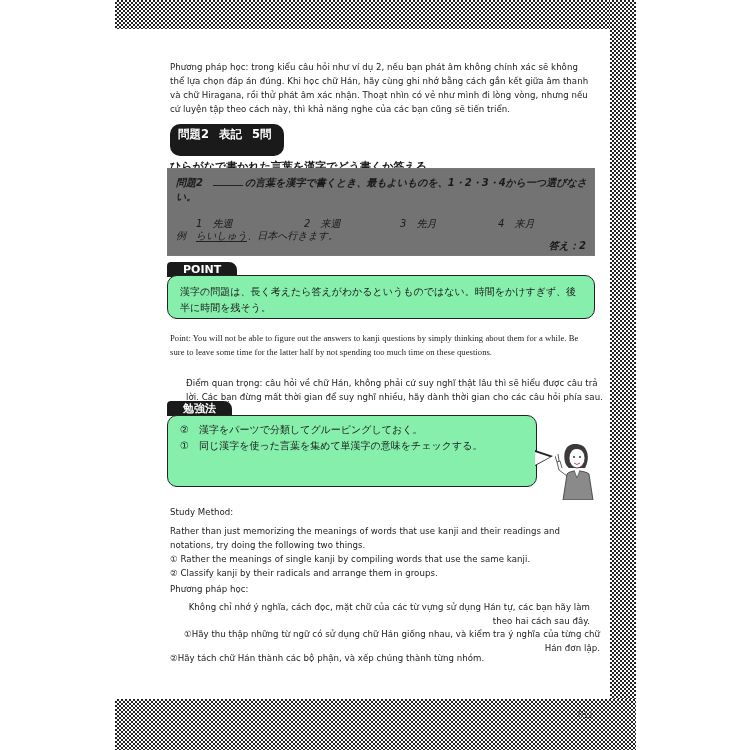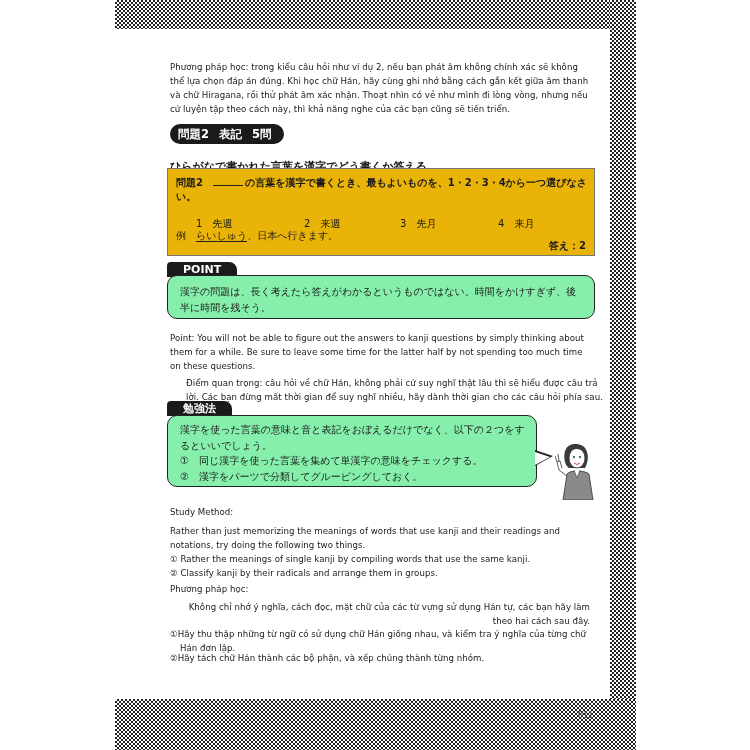--- a/index.html
+++ b/index.html
@@ -27,28 +27,28 @@
     border-top-right-radius:24px;
     border-bottom-right-radius:24px;
   }
   .content { position:absolute; left:170px; width:420px;margin-top:8px; }
   .p-small { font-size:8.6px; line-height:14px; letter-spacing:0.05px; }
   #intro { top:60px; }
   .tag {
     position:absolute; left:170px; top:124px;
     background:#1a1a1a; color:#fff; font-weight:bold;
     font-size:11.5px; height:20px; line-height:20px;
-    padding:0 12px 0 8px;
+    padding:0 12px 12px 8px;
     border-radius:10px;
   }
   .tag span { margin-right:10px; }
   #instr { top:151px; font-size:11px; font-weight:bold; }
   .qbox {
     position:absolute; left:167px; top:168px; width:428px; height:88px;
-    background:#eab308; border:1px solid #777; box-sizing:border-box;
+    background:#737373; border:1px solid #777; box-sizing:border-box;font-style:italic;
   }
   .qbox .qline { position:absolute; left:8px; top:6px; font-size:10px; font-weight:bold; }
   .qbox .blank { display:inline-block; width:30px; border-bottom:1px solid #222; margin:0 2px 0 10px; height:10px; vertical-align:baseline; }
   .qbox .ex { position:absolute; left:8px; top:32px; font-size:10px;margin-top:28px; }
   .qbox .ex .under { border-bottom:1px solid #222; margin-left:10px; }
   .qbox .opts { position:absolute; top:48px; left:0; width:100%; font-size:10px; }
   .qbox .opt { position:absolute; }
   .qbox .opt .n { margin-right:10px; }
   .qbox .ans { position:absolute; right:8px; top:70px; font-size:10px; font-weight:bold; }
   .label-tab {
@@ -57,21 +57,21 @@
     padding:0 16px; border-radius:4px 8px 0 0;
   }
   #point-tab { left:167px; top:262px; }
   #study-tab { left:167px; top:401px; }
   .bubble {
     position:absolute; background:#86efac; border:1.2px solid #222;
     border-radius:10px; box-sizing:border-box;
   }
   #point-bubble { left:167px; top:275px; width:428px; height:44px; }
   #point-bubble .txt { position:absolute; left:12px; top:8px; right:12px; font-size:10px; line-height:16px; }
-  #point-en { top:331px; }
+  #point-en { top:331px;font-family:Liberation Serif, serif; }
   #point-vi { top:360px; }
   #study-bubble { left:167px; top:415px; width:370px; height:72px; }
   #study-bubble .txt { position:absolute; left:12px; top:6px; right:8px; font-size:10px; line-height:15.5px; }
   #study-bubble .li .m { margin-right:10px; }
   .pointer {
     position:absolute; left:535px; top:450px; width:0; height:0;
     border-top:6px solid transparent; border-bottom:10px solid transparent;
     border-left:18px solid #222;
   }
   .pointer-in {
@@ -79,21 +79,21 @@
     border-top:5px solid transparent; border-bottom:8px solid transparent;
     border-left:15px solid #fff;
   }
   .teacher { position:absolute; left:555px; top:440px; width:45px; height:60px; }
   #sm-title { top:505px; }
   #sm-body { top:524px; }
   #sm-l1 { top:552px; }
   #sm-l2 { top:566px; }
   #vi-title { top:582px; }
   #vi-body { top:600px; }
-  #vi-l1 { top:627px; }
+  #vi-l1 { top:627px;text-align:right; }
   #vi-l2 { top:651px; }
   .indent { padding-left:10px; text-indent:-10px; }
   .pagenum { position:absolute; left:578px; top:711px; font-size:8px; color:#555; background:rgba(255,255,255,0.0); }
 </style>
 </head>
 <body>
 
 <div class="halftone" id="ht-top"></div>
 <div class="halftone" id="ht-right"></div>
 <div class="halftone" id="ht-bottom"></div>
@@ -127,23 +127,22 @@
 <div class="bubble" id="point-bubble">
   <div class="txt">漢字の問題は、長く考えたら答えがわかるというものではない。時間をかけすぎず、後半に時間を残そう。</div>
 </div>
 
 <p class="content p-small" id="point-en" style="position:absolute;margin:0;">Point: You will not be able to figure out the answers to kanji questions by simply thinking about them for a while. Be sure to leave some time for the latter half by not spending too much time on these questions.</p>
 <p class="content p-small" id="point-vi" style="position:absolute;margin:16px;">Điểm quan trọng: câu hỏi về chữ Hán, không phải cứ suy nghĩ thật lâu thì sẽ hiểu được câu trả lời. Các bạn đừng mất thời gian để suy nghĩ nhiều, hãy dành thời gian cho các câu hỏi phía sau.</p>
 
 <div class="label-tab" id="study-tab">勉強法</div>
 <div class="bubble" id="study-bubble">
   <div class="txt">
-    <div>漢字を使った言葉の意味と音と表記をおぼえるだけでなく、以下の２つをするといいでしょう。</div>
+    <div class="li"><span class="m">②</span><span>漢字をパーツで分類してグルーピングしておく。</span></div>
     <div class="li"><span class="m">①</span><span>同じ漢字を使った言葉を集めて単漢字の意味をチェックする。</span></div>
-    <div class="li"><span class="m">②</span><span>漢字をパーツで分類してグルーピングしておく。</span></div>
   </div>
 </div>
 <div class="pointer"></div>
 <div class="pointer-in"></div>
 
 <svg class="teacher" viewBox="0 0 45 60">
   <path d="M20 4 C10 4 8 14 10 22 C11 26 14 28 14 28 L30 28 C32 24 34 18 32 12 C30 6 26 4 20 4 Z" fill="#3a3a3a"></path>
   <ellipse cx="22" cy="18" rx="8" ry="10" fill="#fff" stroke="#333" stroke-width="0.8"></ellipse>
   <path d="M14 12 C18 8 26 8 30 13 L30 10 C26 5 17 5 14 10 Z" fill="#3a3a3a"></path>
   <circle cx="19" cy="17" r="0.9" fill="#222"></circle>

